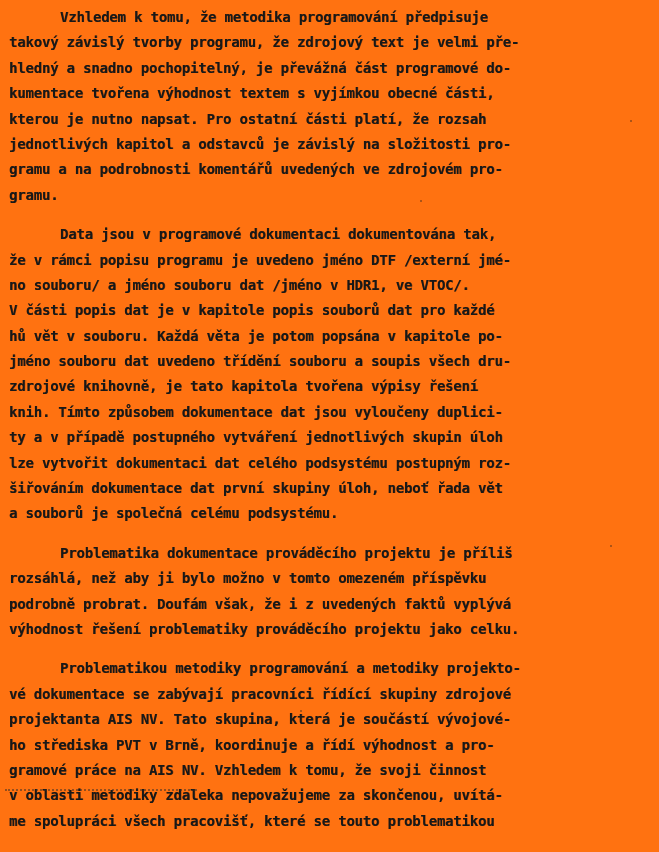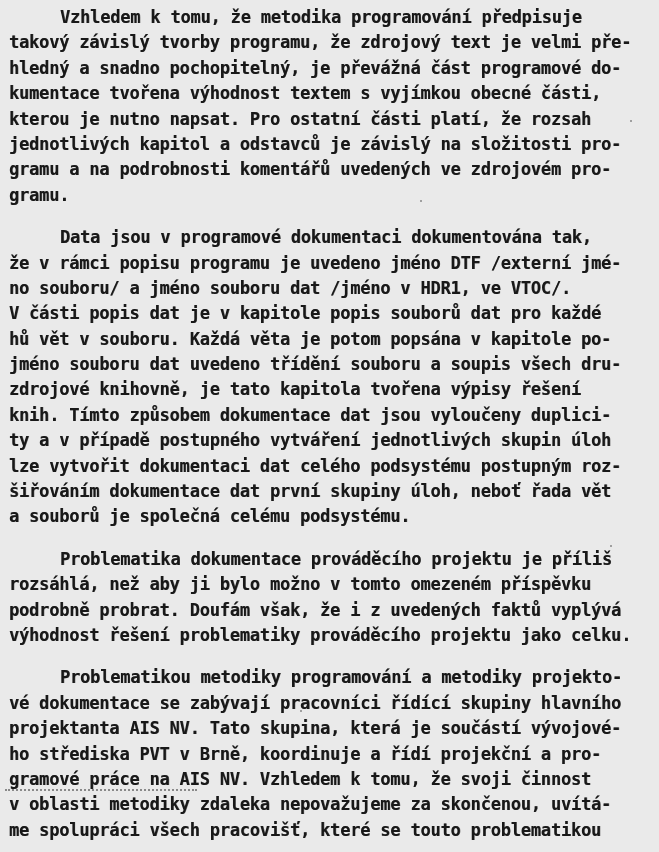--- a/index.html
+++ b/index.html
@@ -6,25 +6,25 @@
     margin: 0;
     padding: 0;
     background: #ffffff;
   }
   .page {
     position: relative;
     width: 659px;
     height: 852px;
     box-sizing: border-box;
     padding: 5px 16px 0 9px;
-    background: #e5e5e5;
+    background: #f97316;
     overflow: hidden;
     font-family: "DejaVu Sans Mono", "Liberation Mono", monospace;
     font-weight: bold;
-    font-size: 17px;
+    font-size: 14px;
     color: #1d1d1d;
     filter: blur(0.25px) contrast(1.05);
   }
   .para {
     margin: 0;
     padding: 0;
   }
   .line {
     height: 25.4px;
     line-height: 25.4px;
@@ -92,23 +92,23 @@
     </p>
     <div class="line first">Problematika dokumentace prováděcího projektu je příliš</div>
     <div class="line">rozsáhlá, než aby ji bylo možno v tomto omezeném příspěvku</div>
     <div class="line">podrobně probrat. Doufám však, že i z uvedených faktů vyplývá</div>
     <div class="line">výhodnost řešení problematiky prováděcího projektu jako celku.</div>
   <p></p>
 
   <p class="para">
     </p>
     <div class="line first">Problematikou metodiky programování a metodiky projekto-</div>
-    <div class="line">vé dokumentace se zabývají pracovníci řídící skupiny hlavního</div>
+    <div class="line">vé dokumentace se zabývají pracovníci řídící skupiny zdrojové</div>
     <div class="line">projektanta AIS NV. Tato skupina, která je součástí vývojové-</div>
-    <div class="line">ho střediska PVT v Brně, koordinuje a řídí projekční a pro-</div>
+    <div class="line">ho střediska PVT v Brně, koordinuje a řídí výhodnost a pro-</div>
     <div class="line">gramové práce na AIS NV. Vzhledem k tomu, že svoji činnost</div>
     <div class="line">v oblasti metodiky zdaleka nepovažujeme za skončenou, uvítá-</div>
     <div class="line">me spolupráci všech pracovišť, které se touto problematikou</div>
 
   <p></p>
 
   <div class="scan-underline"></div>
   <div class="speck s1"></div>
   <div class="speck s2"></div>
   <div class="speck s3"></div>

